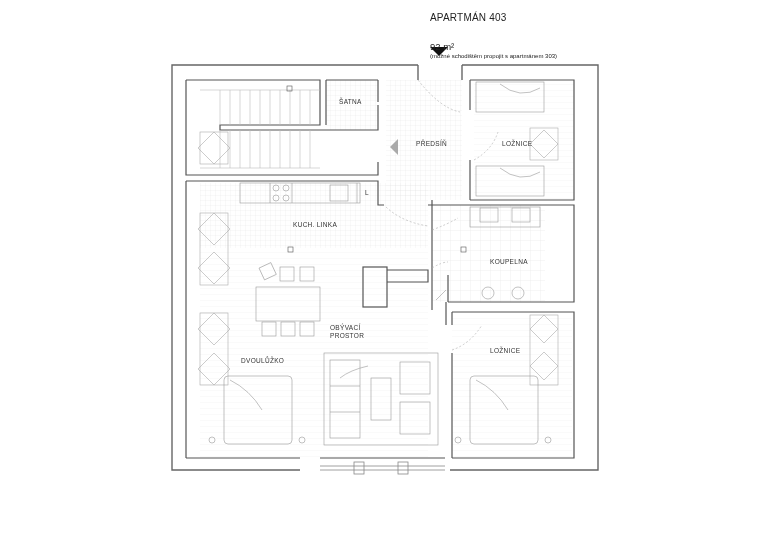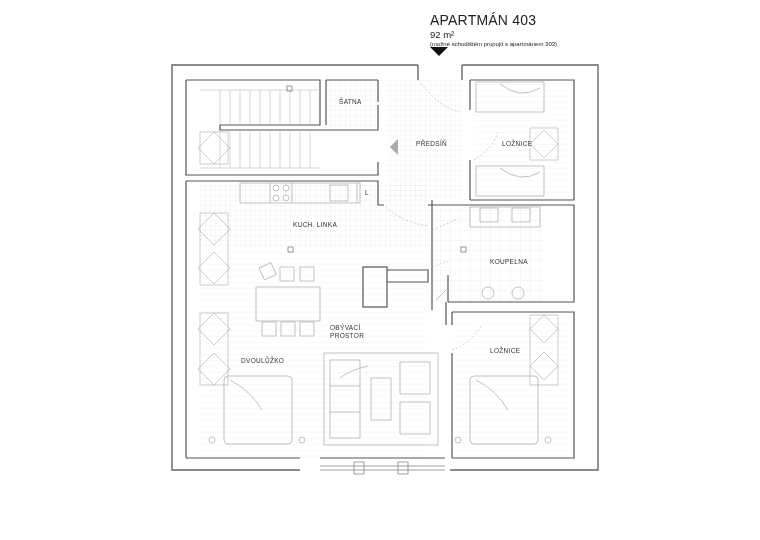--- a/index.html
+++ b/index.html
@@ -1,20 +1,20 @@
 <!DOCTYPE html>
 <html><head>
 <meta charset="utf-8">
 <style>
   html,body{margin:0;padding:0;background:#fff;}
   body{width:760px;height:540px;position:relative;overflow:hidden;font-family:"Liberation Sans",sans-serif;}
   #plan{position:absolute;left:0;top:0;}
   .hdr{position:absolute;left:430px;top:12px;color:#222;}
-  .hdr .t1{font-size:14px;letter-spacing:.2px;}
-  .hdr .t2{font-size:9.5px;margin-top:1px;}
+  .hdr .t1{font-size:10px;letter-spacing:.2px;}
+  .hdr .t2{font-size:9.5px;margin-top:18px;}
   .hdr .t3{font-size:6px;margin-top:1px;}
   .lbl{position:absolute;font-size:6.5px;color:#333;letter-spacing:.3px;white-space:nowrap;}
 </style>
 </head>
 <body>
 
 <svg id="plan" width="760" height="540" viewBox="0 0 760 540" xmlns="http://www.w3.org/2000/svg">
   <defs>
     <pattern id="grid" width="5" height="5" patternUnits="userSpaceOnUse">
       <path d="M5 0 L0 0 0 5" fill="none" stroke="#e6e6e6" stroke-width="0.5"></path>

